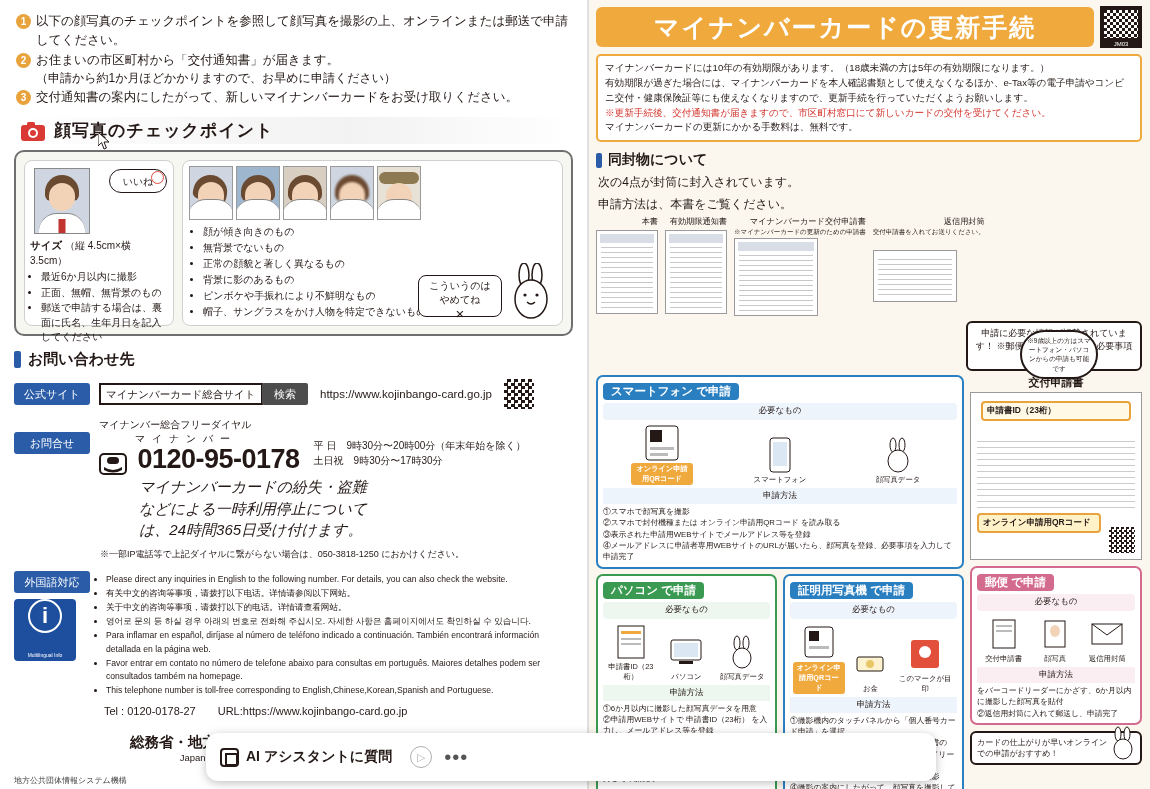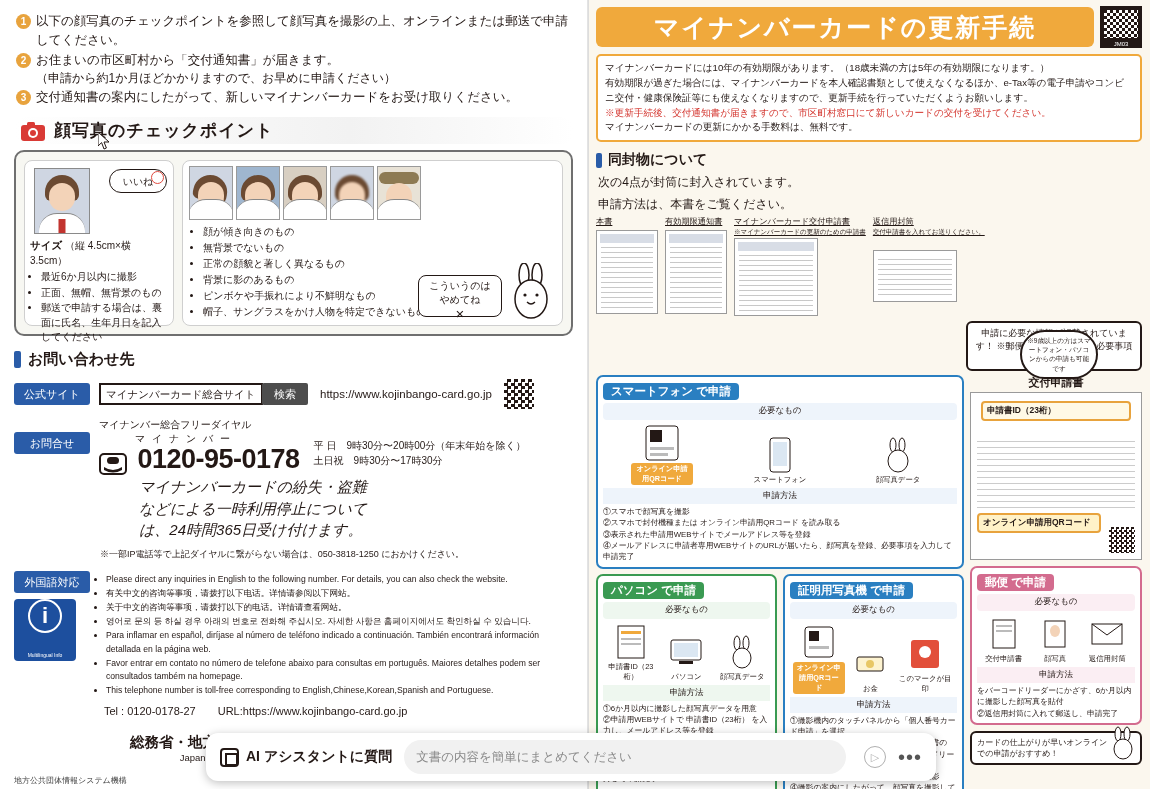--- a/index.html
+++ b/index.html
@@ -168,21 +168,21 @@
 
   .r-sec {
     display:flex; align-items:center; gap:6px; margin:9px 0 4px 0;
   }
   .r-sec .bar { width:6px; height:15px; background:#2a5ca8; border-radius:2px; }
   .r-sec h3 { margin:0; font-size:14px; font-weight:bold; }
 
   .enclose-lead { font-size:12px; line-height:1.5; margin:0 0 4px 2px; }
 
   .docs { display:flex; gap:7px; align-items:flex-start; }
-  .doc { text-align:left;text-decoration:underline; }
+  .doc { text-align:right; }
   .doc .cap { font-size:8.2px; line-height:1.3; margin-bottom:2px; }
   .doc .cap small { font-size:6.5px; display:block; }
   .sheet { background:#fff; border:1px solid #9a9a9a; position:relative; overflow:hidden; }
   .sheet .lines { position:absolute; inset:4px; background:
       repeating-linear-gradient(to bottom,#bbb 0 1px, transparent 1px 5px); opacity:.8; }
   .sheet .hdr { position:absolute; left:3px; right:3px; top:3px; height:9px; background:#d8dde6; }
 
   .callout {
     border:2px solid #231815; border-radius:6px; background:#fff;
     font-size:9px; line-height:1.4; padding:4px 5px; text-align:center;
@@ -705,20 +705,17 @@
     <div class="callout" style="position:absolute;left:432px;top:330px;width:78px;font-size:6.6px;border-radius:40px">※9歳以上の方はスマートフォン・パソコンからの申請も可能です</div>
   </div>
 
   <div class="vline"></div>
 
   <div class="ai-bar">
     <div class="ai-label">
       <span class="ai-ico"></span>
       <span>AI アシスタントに質問</span>
     </div>
-    <div class="ai-input">
-      <span>文書の内容を簡単にまとめてください</span>
-    </div>
     <div class="send">▷</div>
     <div class="dots">•••</div>
   </div>
 
 </div>
 
 </body></html>

